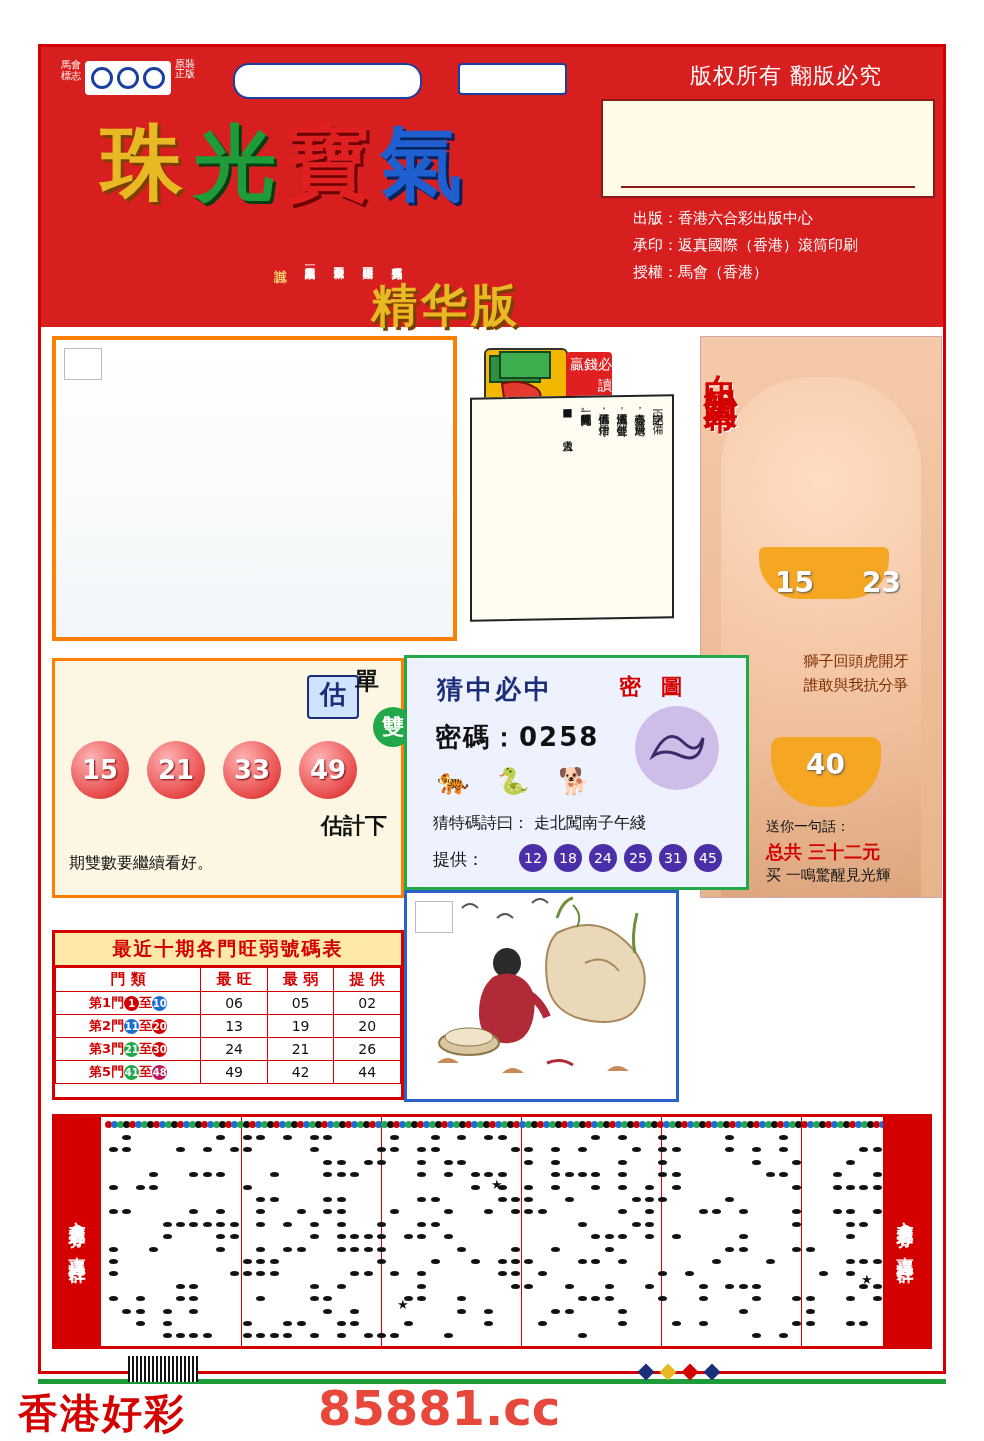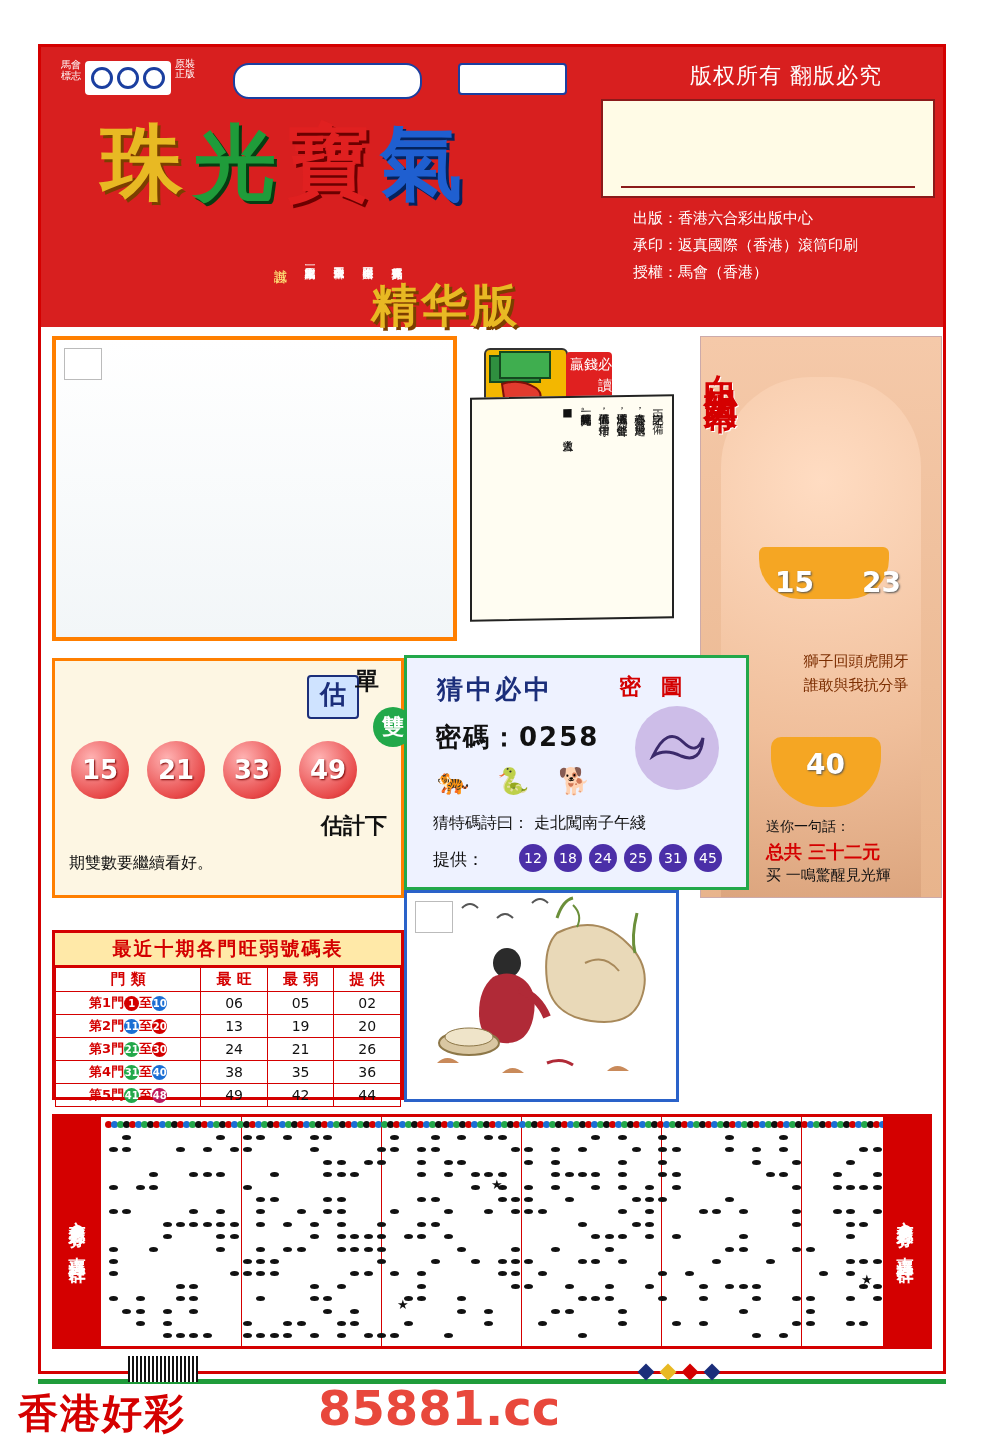--- a/index.html
+++ b/index.html
@@ -303,28 +303,20 @@
         <td>19</td>
         <td>20</td>
       </tr>
       <tr>
         <td class="mcell">
           <span>第3門</span><span class="minib" style="background:#22a84a">21</span><span>至</span><span class="minib" style="background:#d40000">30</span>
         </td>
         <td>24</td>
         <td>21</td>
         <td>26</td>
-      </tr>
-      <tr>
-        <td class="mcell">
-          <span>第4門</span><span class="minib" style="background:#22a84a">31</span><span>至</span><span class="minib" style="background:#1b6fd4">40</span>
-        </td>
-        <td>38</td>
-        <td>35</td>
-        <td>36</td>
       </tr>
       <tr>
         <td class="mcell">
           <span>第5門</span><span class="minib" style="background:#22a84a">41</span><span>至</span><span class="minib" style="background:#be185d">48</span>
         </td>
         <td>49</td>
         <td>42</td>
         <td>44</td>
       </tr>
     </tbody>

